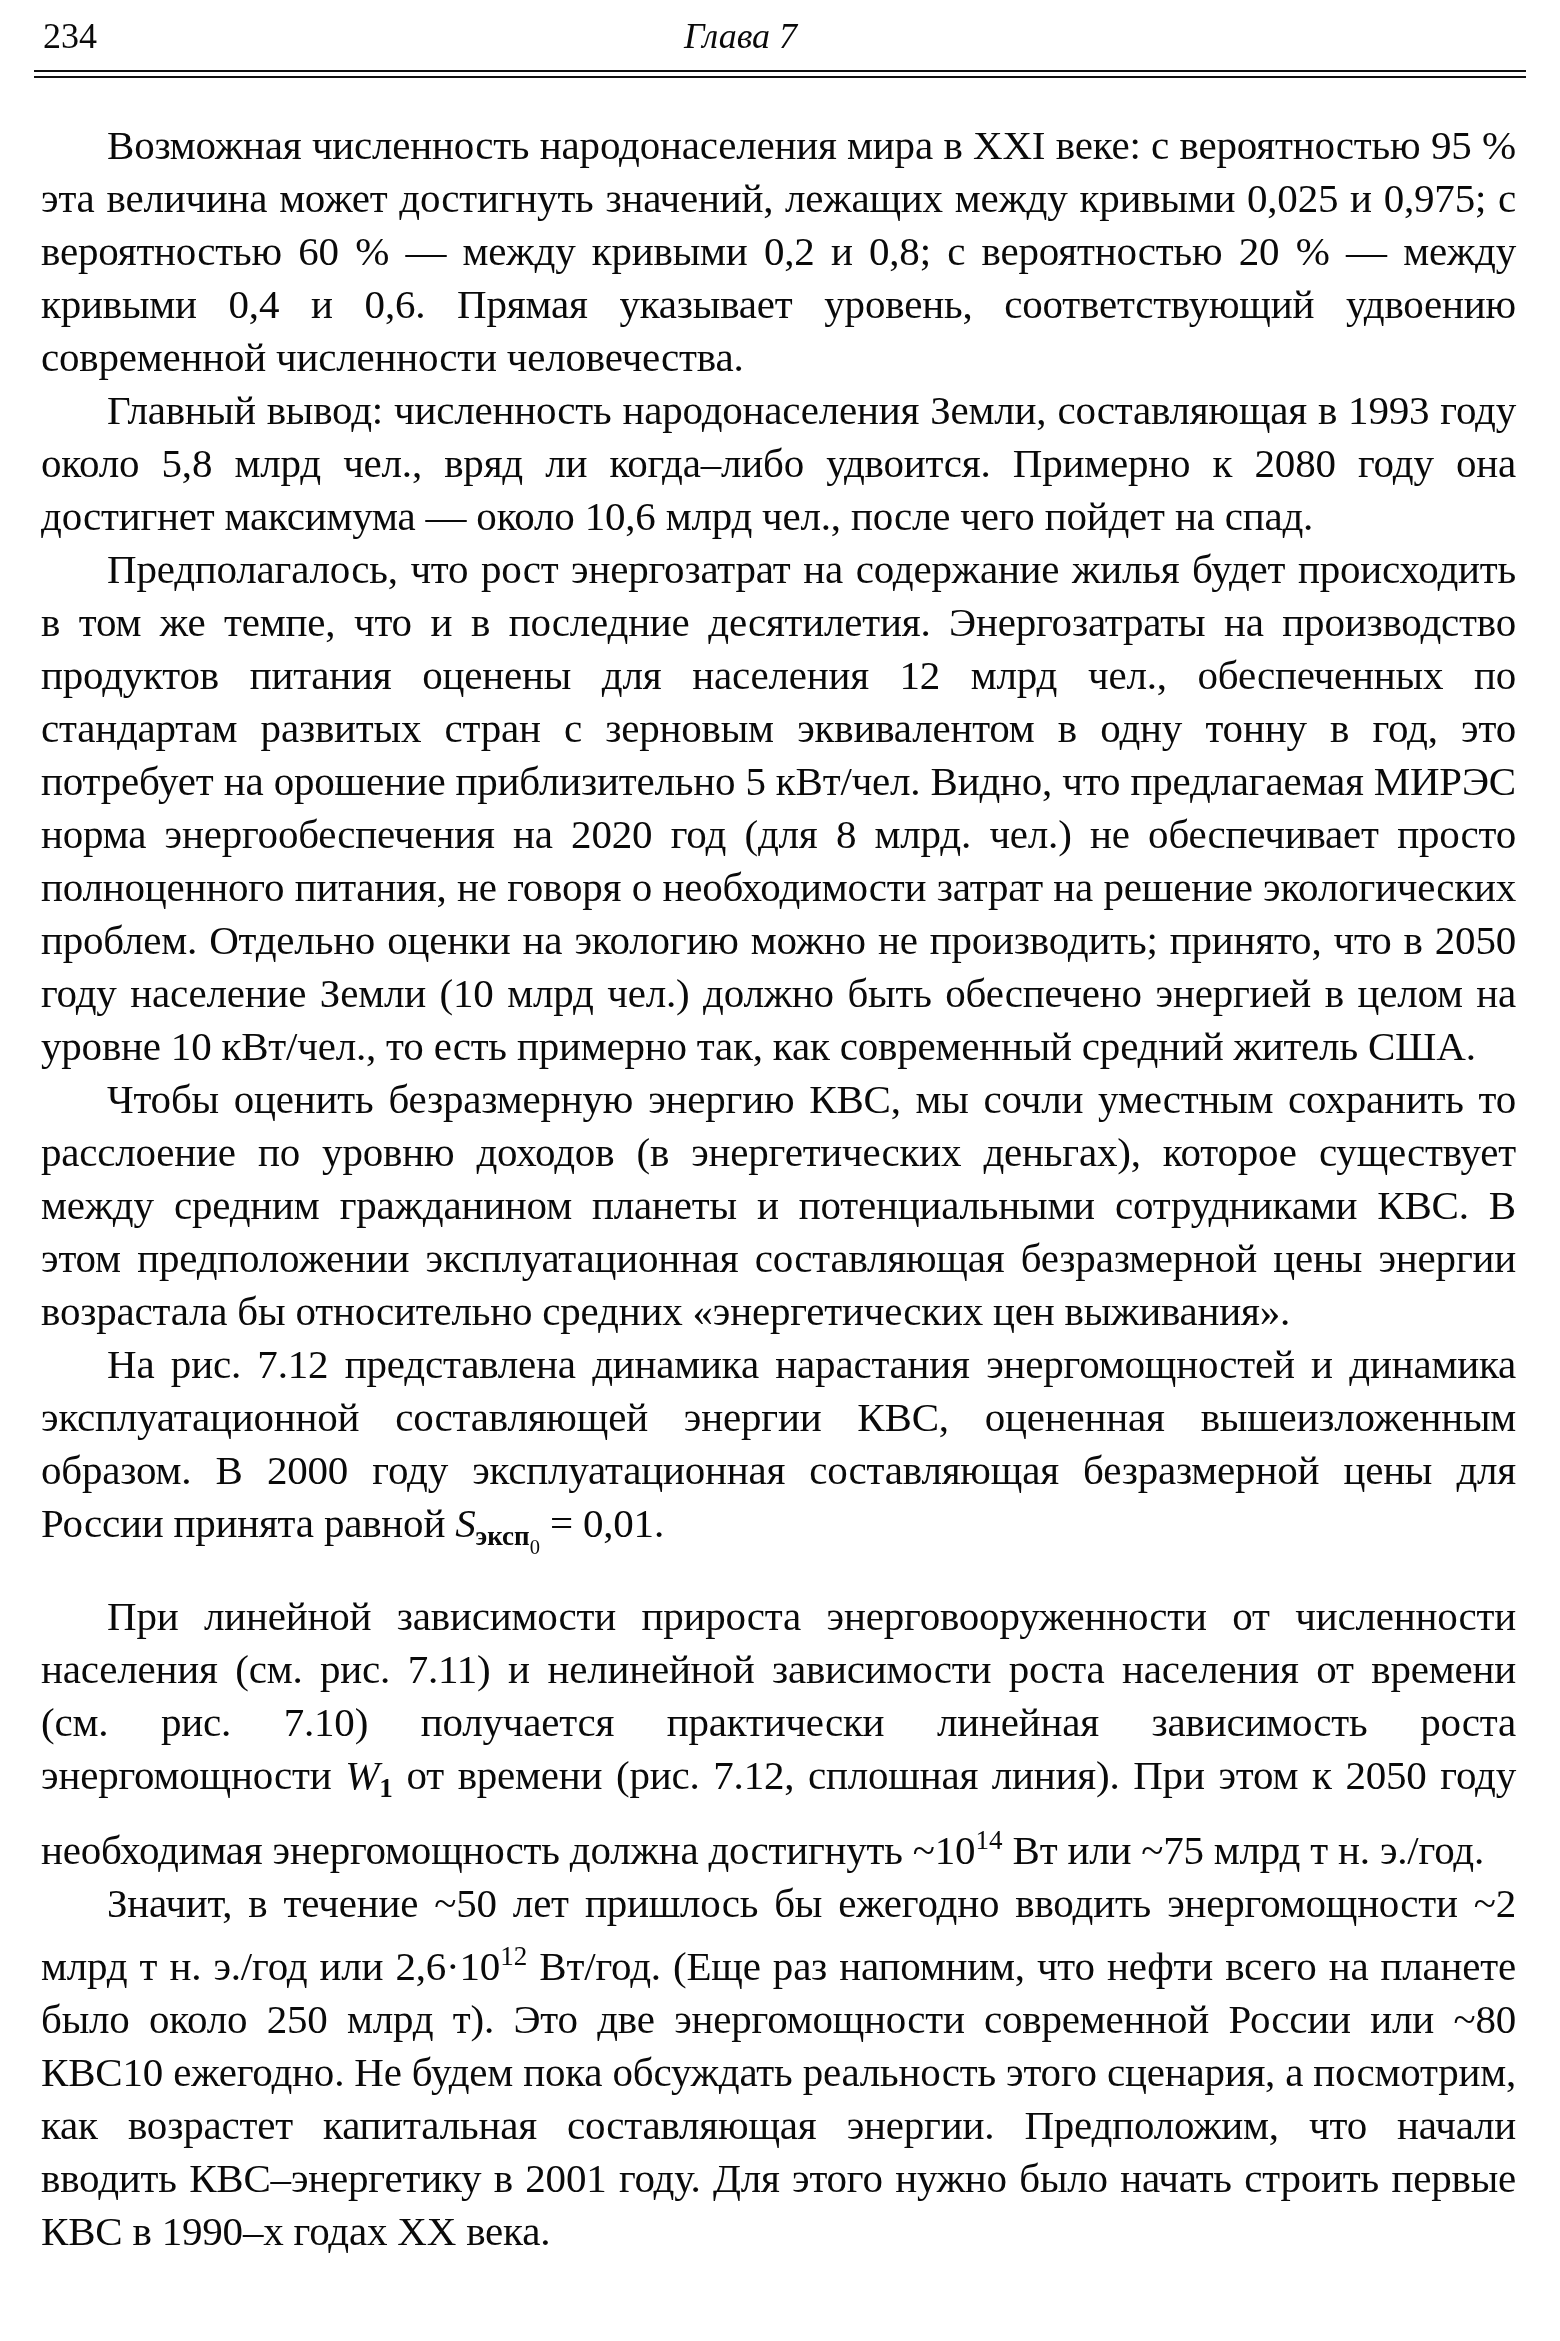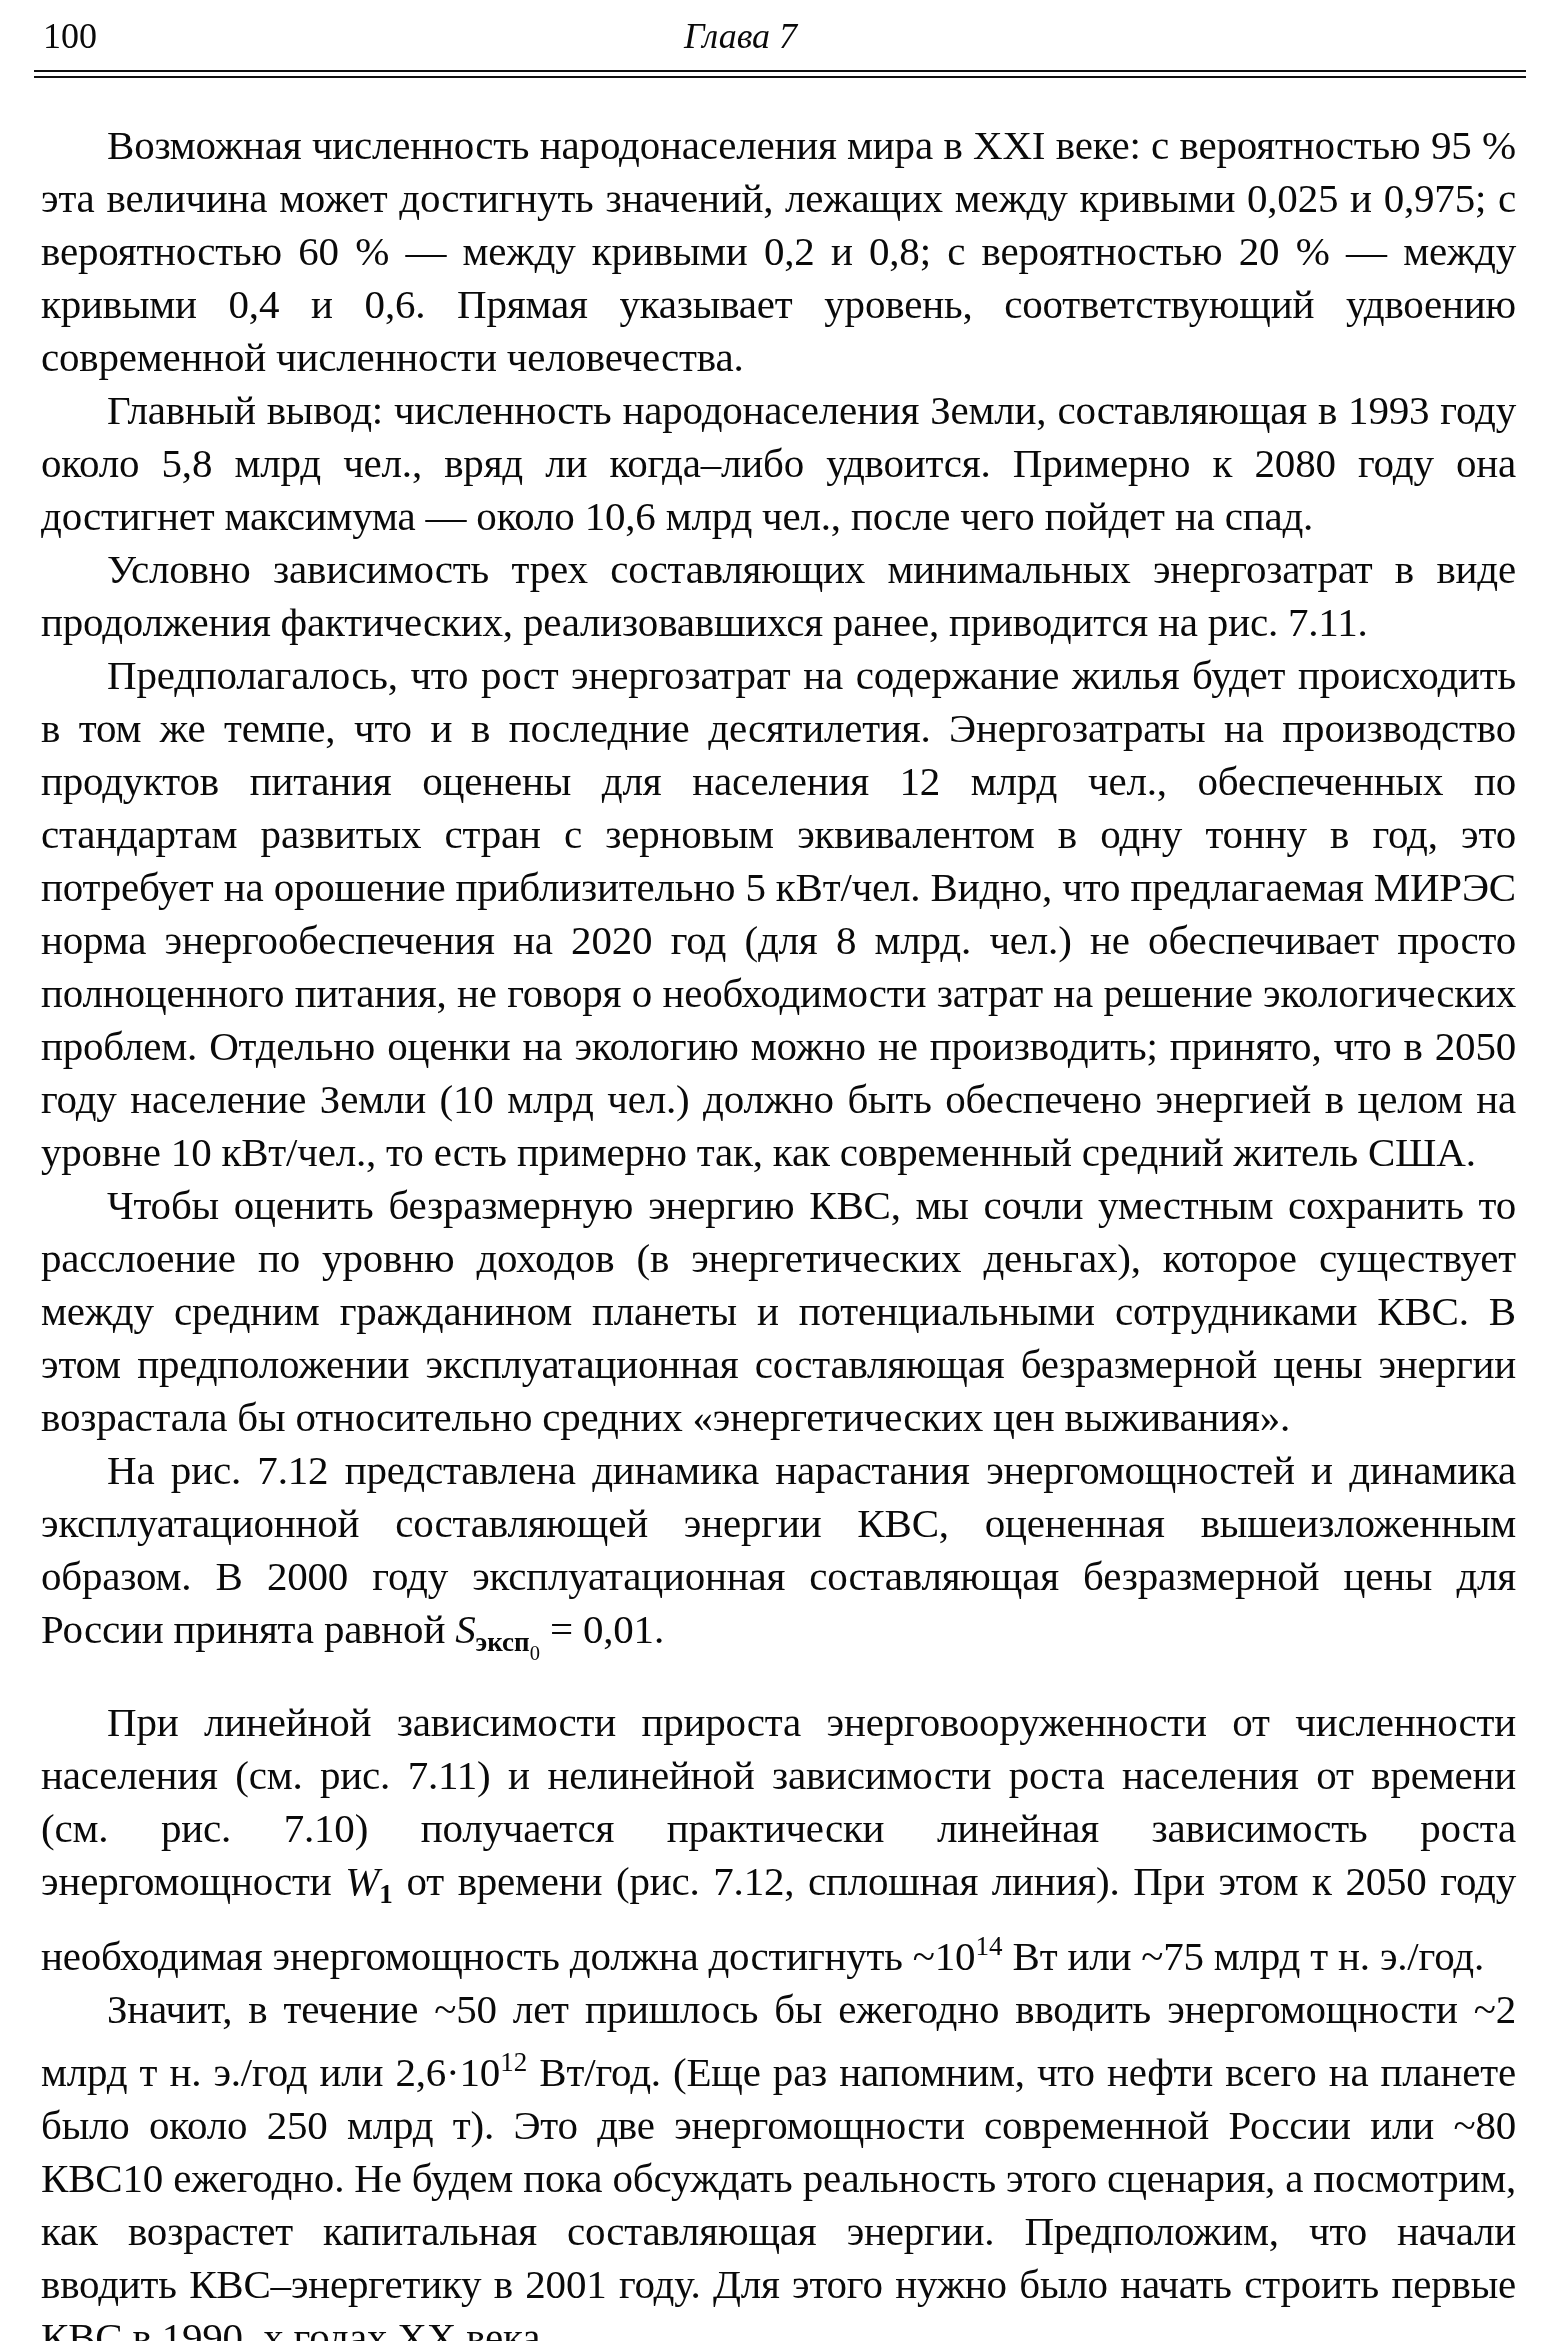--- a/index.html
+++ b/index.html
@@ -75,28 +75,27 @@
     font-size: 66%;
     vertical-align: 0.55em;
     letter-spacing: 0;
   }
 </style>
 </head>
 <body>
 
 <div class="page" style="background: rgb(255, 255, 255); color: rgb(10, 10, 10);">
   <div class="running-head">
-    <span class="page-num">100</span>
+    <span class="page-num">234</span>
     <span class="chapter-title">Глава 7</span>
   </div>
   <div class="head-rule"></div>
   <main class="body-text" id="body-text">
       <p><span class="">Возможная численность народонаселения мира в XXI веке: с вероятностью 95 % эта величина может достигнуть значений, лежащих между кривыми 0,025 и 0,975; с вероятностью 60 % — между кривыми 0,2 и 0,8; с вероятностью 20 % — между кривыми 0,4 и 0,6. Прямая указывает уровень, соответствующий удвоению современной численности человечества.</span></p>
       <p><span class="">Главный вывод: численность народонаселения Земли, составляющая в 1993 году около 5,8 млрд чел., вряд ли когда–либо удвоится. Примерно к 2080 году она достигнет максимума — около 10,6 млрд чел., после чего пойдет на спад.</span></p>
-      <p><span class="">Условно зависимость трех составляющих минимальных энергозатрат в виде продолжения фактических, реализовавшихся ранее, приводится на рис. 7.11.</span></p>
       <p><span class="">Предполагалось, что рост энергозатрат на содержание жилья будет происходить в том же темпе, что и в последние десятилетия. Энергозатраты на производство продуктов питания оценены для населения 12 млрд чел., обеспеченных по стандартам развитых стран с зерновым эквивалентом в одну тонну в год, это потребует на орошение приблизительно 5 кВт/чел. Видно, что предлагаемая МИРЭС норма энергообеспечения на 2020 год (для 8 млрд. чел.) не обеспечивает просто полноценного питания, не говоря о необходимости затрат на решение экологических проблем. Отдельно оценки на экологию можно не производить; принято, что в 2050 году население Земли (10 млрд чел.) должно быть обеспечено энергией в целом на уровне 10 кВт/чел., то есть примерно так, как современный средний житель США.</span></p>
       <p><span class="">Чтобы оценить безразмерную энергию КВС, мы сочли уместным сохранить то расслоение по уровню доходов (в энергетических деньгах), которое существует между средним гражданином планеты и потенциальными сотрудниками КВС. В этом предположении эксплуатационная составляющая безразмерной цены энергии возрастала бы относительно средних «энергетических цен выживания».</span></p>
       <p class="gap-after"><span class="">На рис. 7.12 представлена динамика нарастания энергомощностей и динамика эксплуатационной составляющей энергии КВС, оцененная вышеизложенным образом. В 2000 году эксплуатационная составляющая безразмерной цены для России принята равной </span><span class="i">S</span><span class="sub">эксп</span><span class="subsub">0</span><span class=""> = 0,01.</span></p>
       <p class="gap-before"><span class="">При линейной зависимости прироста энерговооруженности от численности населения (см. рис. 7.11) и нелинейной зависимости роста населения от времени (см. рис. 7.10) получается практически линейная зависимость роста энергомощности </span><span class="i">W</span><span class="sub">1</span><span class=""> от времени (рис. 7.12, сплошная линия). При этом к 2050 году необходимая энергомощность должна достигнуть ~10</span><span class="sup">14</span><span class=""> Вт или ~75 млрд т н. э./год.</span></p>
       <p><span class="">Значит, в течение ~50 лет пришлось бы ежегодно вводить энергомощности ~2 млрд т н. э./год или 2,6·10</span><span class="sup">12</span><span class=""> Вт/год. (Еще раз напомним, что нефти всего на планете было около 250 млрд т). Это две энергомощности современной России или ~80 КВС10 ежегодно. Не будем пока обсуждать реальность этого сценария, а посмотрим, как возрастет капитальная составляющая энергии. Предположим, что начали вводить КВС–энергетику в 2001 году. Для этого нужно было начать строить первые КВС в 1990–х годах XX века.</span></p>
     </main>
 </div>
 
 
 </body></html>

